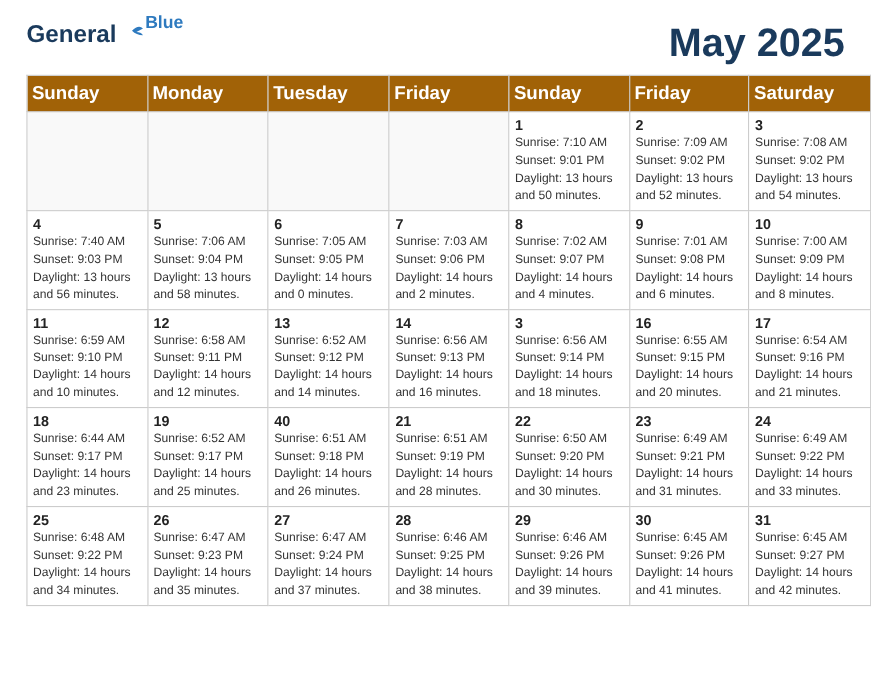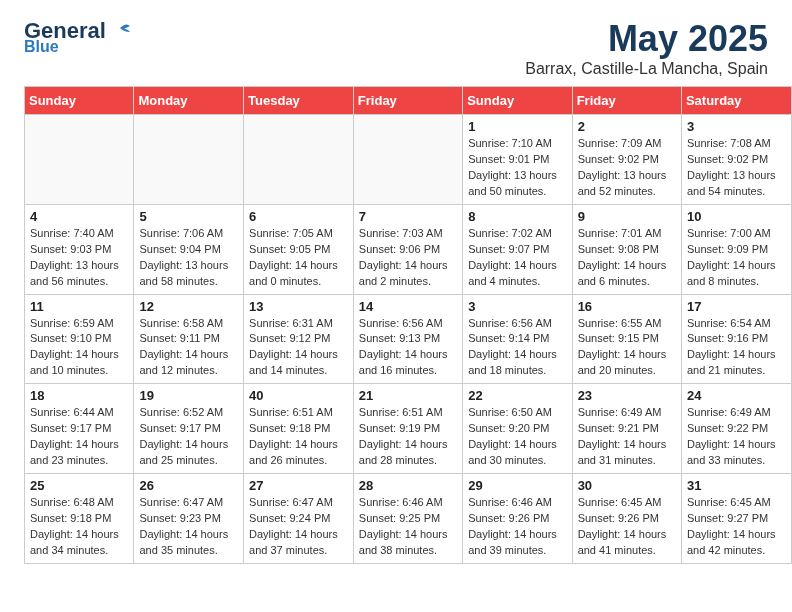--- a/index.html
+++ b/index.html
@@ -1,24 +1,24 @@
 <!DOCTYPE html>
 <html><head>
   <meta charset="utf-8">
   <style>
     * { box-sizing: border-box; margin: 0; padding: 0; }
     body { font-family: Arial, sans-serif; background: #fff; width: 792px; min-height: 612px; }
     .header { display: flex; justify-content: space-between; align-items: flex-start; padding: 18px 24px 8px 24px; }
-    .logo { display: flex; flex-direction: column; align-items: flex-start; }
-    .title-block { text-align: right; }
+    .logo { display: flex; flex-direction: row; align-items: flex-start; }
+    .title-block { text-align: left; }
     .month-title { font-size: 36px; font-weight: bold; color: #1a3a5c; }
     .location { font-size: 16px; color: #333; }
     .calendar { width: 100%; border-collapse: collapse; margin: 0 12px; }
     .calendar-wrap { padding: 0 12px 12px 12px; }
-    .calendar th { background: #ef4444; color: #fff; font-size: 13px; font-weight: bold; padding: 6px 4px; text-align: left; border: 1px solid #ccc; }
+    .calendar th { background: #a16207; color: #fff; font-size: 17px; font-weight: bold; padding: 6px 4px; text-align: left; border: 1px solid #ccc; }
     .calendar td { border: 1px solid #ccc; vertical-align: top; padding: 4px 5px; width: 113px; min-height: 80px; background: #fff; font-size: 11px; color: #222; }
     .calendar td.empty { background: #f9f9f9; }
     .day-num { font-size: 13px; font-weight: bold; margin-bottom: 2px; }
     .cell-text { font-size: 11px; line-height: 1.45; color: #333; }
     tr { }
   </style>
 </head>
 <body>
 
 <div class="header">
@@ -26,21 +26,20 @@
     <div style="display:flex;align-items:center;gap:2px;">
       <span style="font-size:22px;font-weight:bold;color:#1a3a5c;">General</span>
       <svg width="22" height="22" viewBox="0 0 22 22" style="margin-left:2px;">
         <path d="M10 8 Q16 2 20 6 Q18 7 14 9 Q18 9 20 12 Q14 12 10 8Z" fill="#2e7abf"></path>
       </svg>
     </div>
     <span style="font-size:16px;font-weight:bold;color:#2e7abf;margin-top:-6px;">Blue</span>
   </div>
   <div class="title-block">
     <div class="month-title">May 2025</div>
-    <div class="location">Barrax, Castille-La Mancha, Spain</div>
   </div>
 </div>
 
 <div class="calendar-wrap">
   <table class="calendar">
     <thead>
       <tr>
       <th>Sunday</th>
           <th>Monday</th>
           <th>Tuesday</th>
@@ -127,21 +126,21 @@
 Daylight: 14 hours and 10 minutes.</div>
           </td>
           <td>
             <div class="day-num">12</div>
             <div class="cell-text">Sunrise: 6:58 AM
 Sunset: 9:11 PM
 Daylight: 14 hours and 12 minutes.</div>
           </td>
           <td>
             <div class="day-num">13</div>
-            <div class="cell-text">Sunrise: 6:31 AM
+            <div class="cell-text">Sunrise: 6:52 AM
 Sunset: 9:12 PM
 Daylight: 14 hours and 14 minutes.</div>
           </td>
           <td>
             <div class="day-num">14</div>
             <div class="cell-text">Sunrise: 6:56 AM
 Sunset: 9:13 PM
 Daylight: 14 hours and 16 minutes.</div>
           </td>
           <td>
@@ -204,21 +203,21 @@
             <div class="day-num">24</div>
             <div class="cell-text">Sunrise: 6:49 AM
 Sunset: 9:22 PM
 Daylight: 14 hours and 33 minutes.</div>
           </td>
         </tr>
         <tr>
           <td>
             <div class="day-num">25</div>
             <div class="cell-text">Sunrise: 6:48 AM
-Sunset: 9:18 PM
+Sunset: 9:22 PM
 Daylight: 14 hours and 34 minutes.</div>
           </td>
           <td>
             <div class="day-num">26</div>
             <div class="cell-text">Sunrise: 6:47 AM
 Sunset: 9:23 PM
 Daylight: 14 hours and 35 minutes.</div>
           </td>
           <td>
             <div class="day-num">27</div>

